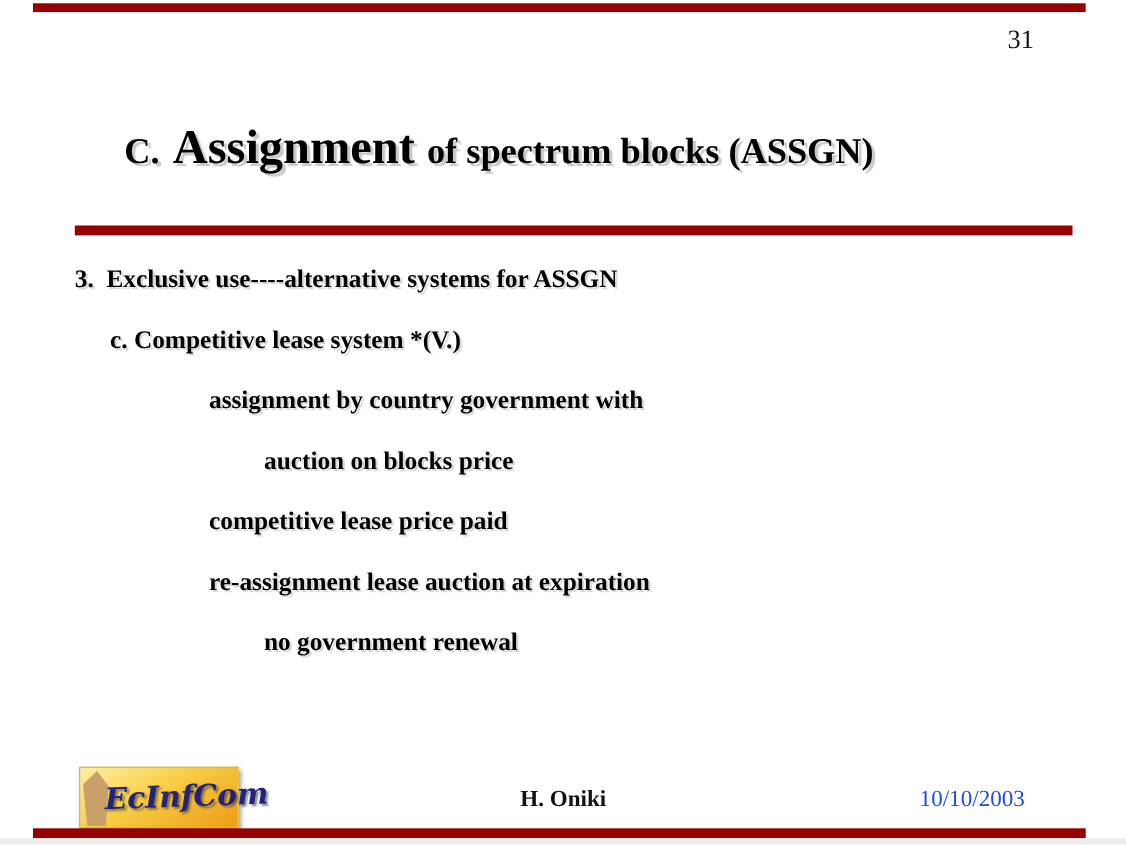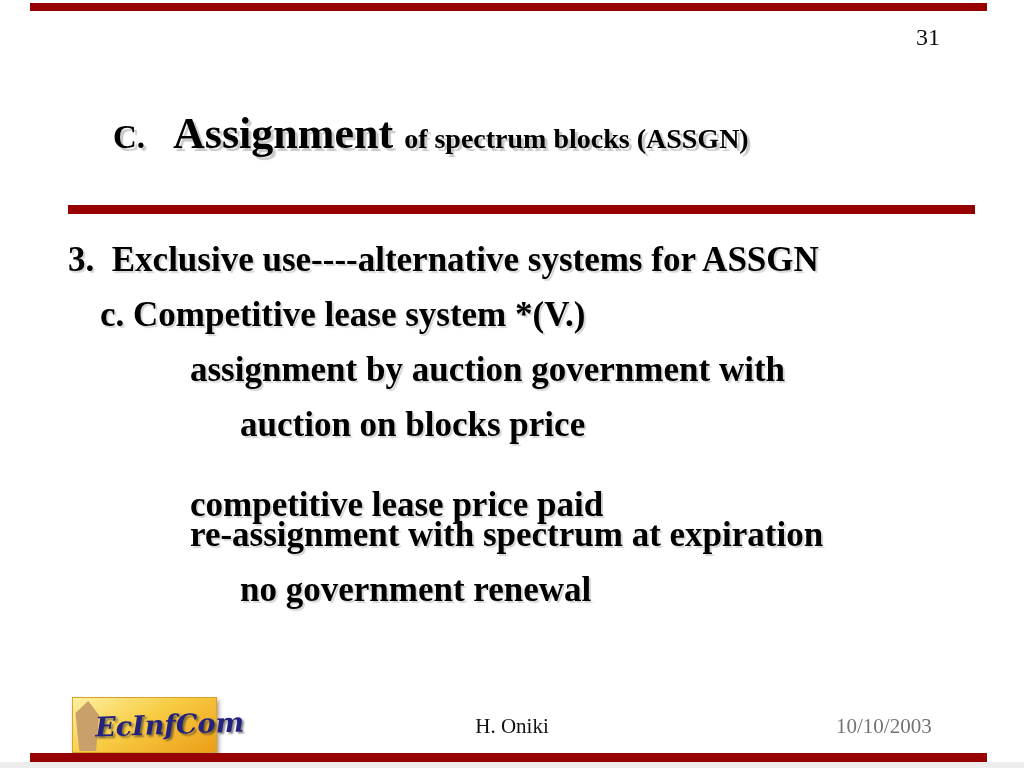--- a/index.html
+++ b/index.html
@@ -27,35 +27,35 @@
 
   
   .title-row {
     position: absolute; left: 113px; top: 108px; width: 860px;
     display: flex; align-items: baseline;
     color: #000000; font-weight: bold;
     text-shadow: 3px 3px 1px #c9c9c9;
     white-space: pre;
   }
   .title-prefix { font-size: 33px; }
-  .title-main   { font-size: 44px; margin-left: 28px; }
-  .title-suffix { font-size: 28px; margin-left: 11px; }
+  .title-main   { font-size: 44px; margin-left: 12px; }
+  .title-suffix { font-size: 33px; margin-left: 11px; }
 
   
   .body-line {
     position: absolute;
-    font-size: 35px; font-weight: bold; color: #000000;
+    font-size: 23px; font-weight: bold; color: #000000;
     line-height: 1; white-space: pre;
     text-shadow: 2px 2px 1px #d6d6d6;
   }
   .line-0 { left: 68px;  top: 242px; }
   .line-1 { left: 100px; top: 297px; text-align: right; }
   .line-2 { left: 190px; top: 352px; }
   .line-3 { left: 240px; top: 407px; }
-  .line-4 { left: 190px; top: 462px; margin-top: 25px; }
+  .line-4 { left: 190px; top: 462px; }
   .line-5 { left: 190px; top: 517px; }
   .line-6 { left: 240px; top: 572px; }
   .line-7 { left: 190px; top: 625px; }
 
   
   .logo-plate {
     position: absolute; left: 72px; top: 697px; width: 145px; height: 56px;
     background: linear-gradient(150deg, #fdf0a2 0%, #f8cd45 45%, #ec9c16 100%);
     box-shadow: 2px 3px 4px rgba(60,40,10,0.45);
     border: 1px solid #d8a32a;
@@ -69,25 +69,25 @@
   .logo-script {
     position: absolute; left: 22px; top: 11px;
     font-family: "DejaVu Serif", serif;
     font-style: italic; font-weight: bold;
     font-size: 27px; color: #23237f;
     text-shadow: 2px 2px 2px rgba(40,40,40,0.55);
     transform: rotate(-2deg);
   }
   .footer-author {
     position: absolute; left: 0; top: 714px; width: 1024px;
-    text-align: center; font-size: 21px; color: #111111;
+    text-align: center; font-size: 21px; color: #111111; font-weight: bold;
   }
   .footer-date {
     position: absolute; left: 836px; top: 714px;
-    font-size: 21px; color: #737373; text-align: center;
+    font-size: 21px; color: #1d4ed8; text-align: center;
   }
 </style>
 </head>
 <body>
 
 <div class="slide">
 
   <div class="accent-bar accent-top"></div>
 
   <div class="page-number">31</div>
@@ -95,24 +95,24 @@
   <div class="title-row">
     <span class="title-prefix">C.</span>
     <span class="title-main">Assignment</span>
     <span class="title-suffix">of spectrum blocks (ASSGN)</span>
   </div>
 
   <div class="accent-bar title-rule"></div>
 
   <div class="body-line line-0">3.  Exclusive use----alternative systems for ASSGN</div>
   <div class="body-line line-1">c. Competitive lease system *(V.)</div>
-  <div class="body-line line-2">assignment by auction government with</div>
+  <div class="body-line line-2">assignment by country government with</div>
   <div class="body-line line-3">auction on blocks price</div>
   <div class="body-line line-4">competitive lease price paid</div>
-  <div class="body-line line-5">re-assignment with spectrum at expiration</div>
+  <div class="body-line line-5">re-assignment lease auction at expiration</div>
   <div class="body-line line-6">no government renewal</div>
 
   <div class="logo-plate">
     <div class="logo-tower"></div>
     <div class="logo-script">EcInfCom</div>
   </div>
 
   <div class="footer-author">H. Oniki</div>
   <div class="footer-date">10/10/2003</div>
 

